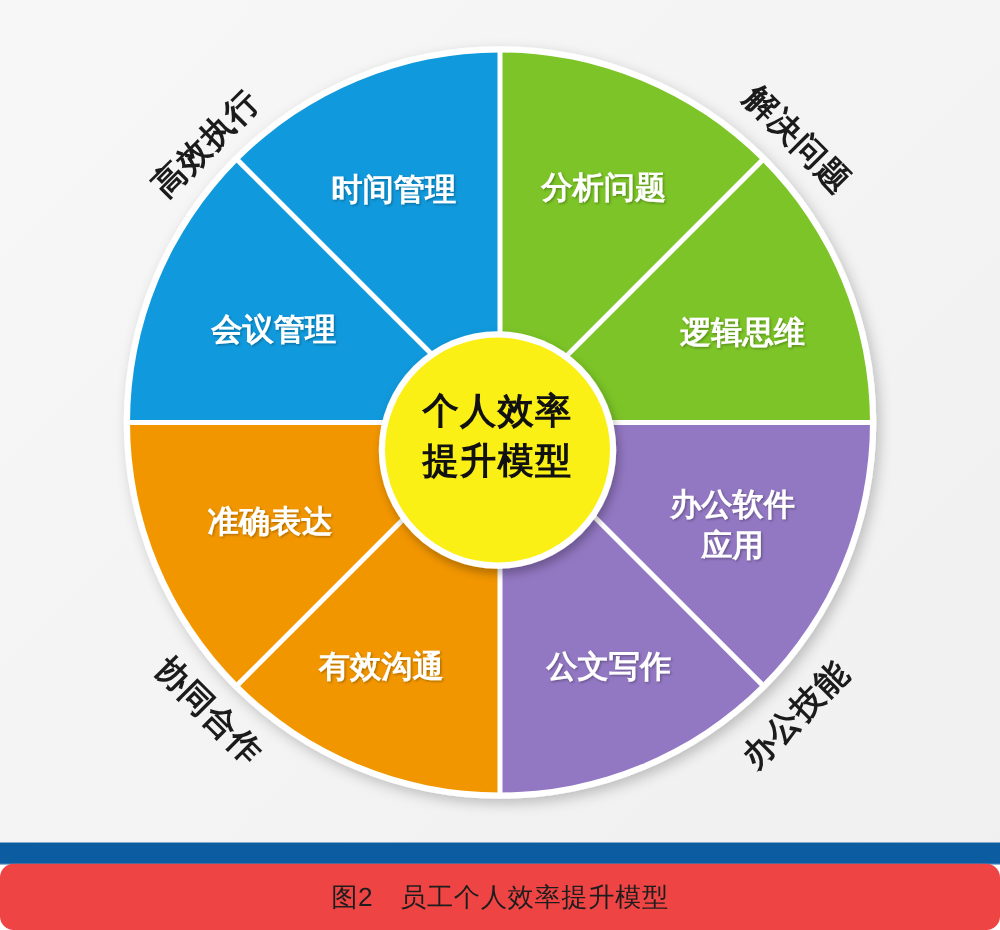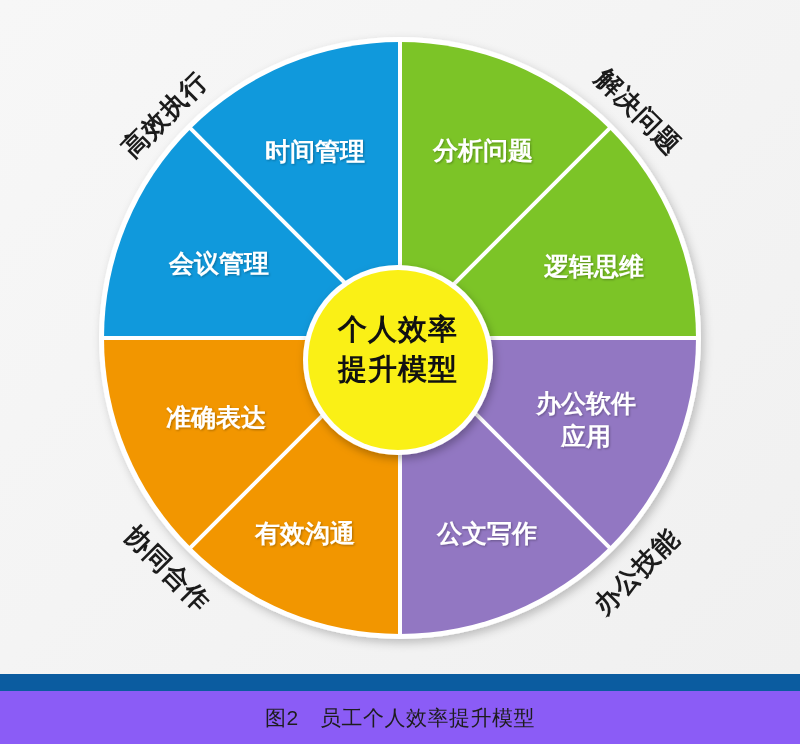--- a/index.html
+++ b/index.html
@@ -62,24 +62,25 @@
     top: 674px;
     background: #0b5ca0;
     box-shadow: 0 1px 0 #8fb6d8;
   }
   #caption-area {
     position: absolute;
     left: 0;
     top: 691px;
     width: 800px;
     height: 53px;
-    background: #8b5cf6;
+    background: #ef4444;
     display: flex;
     align-items: center;
     justify-content: center;
+    border-radius: 11px;
   }
   #caption-text {
     font-family: "Liberation Sans", "DejaVu Sans", sans-serif;
     font-size: 21px;
     color: #1d1d1d;
     letter-spacing: 0.5px;
     white-space: pre;
   }
 </style>
 </head>

